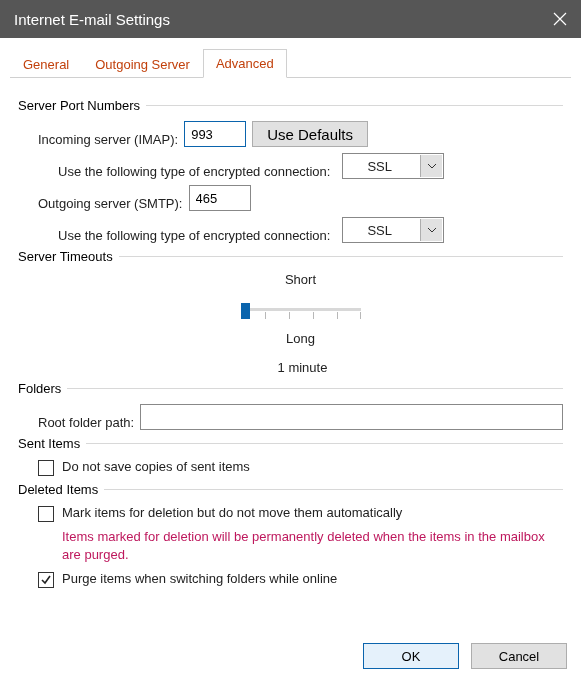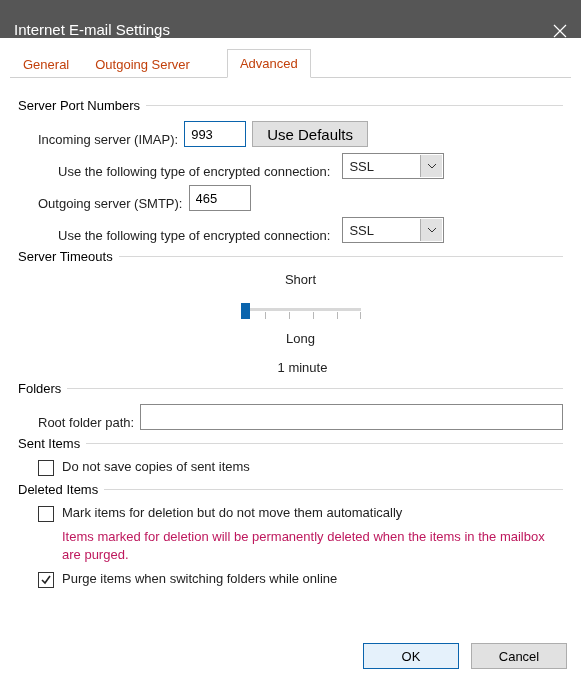--- a/index.html
+++ b/index.html
@@ -11,21 +11,21 @@
     width: 581px;
     height: 679px;
     overflow: hidden;
     color: #222;
   }
   .titlebar {
     height: 38px;
     background: #565656;
     color: #fff;
     display: flex;
-    align-items: flex-end;
+    align-items: center;
     padding: 0 14px;
     font-size: 15px;
     justify-content: space-between;
   }
   .titlebar .close-icon svg { display:block; }
   .body-area {
     padding: 10px 10px 0 10px;
   }
   .tabstrip {
     display: flex;
@@ -41,21 +41,20 @@
     color: #c2410c;
     border: 1px solid transparent;
     border-bottom: none;
     position: relative;
     top: 1px;
   }
   .tab.active {
     border-color: #d0d0d0;
     background: #fff;
     border-bottom: 1px solid #fff;
-    margin-left: 24px;
   }
   .panel {
     padding: 14px 8px 8px 8px;
   }
   .group-label {
     display: flex;
     align-items: center;
     color: #000000;
     margin: 6px 0 8px 0;
     font-size: 13px;
@@ -92,21 +91,21 @@
     cursor: pointer;
   }
   .select-wrap {
     position: relative;
     width: 102px;
     height: 26px;
     border: 1px solid #888;
     background: #fff;
     display: flex;
     align-items: center;
-    padding: 0 6px;
+    padding: 0 24px;
     margin-left: 6px;
   }
   .select-wrap .chevbox {
     position: absolute;
     right: 1px; top: 1px; bottom: 1px;
     width: 22px;
     background: #e1e1e1;
     border-left: 1px solid #adadad;
     display:flex;align-items:center;justify-content:center;
   }

